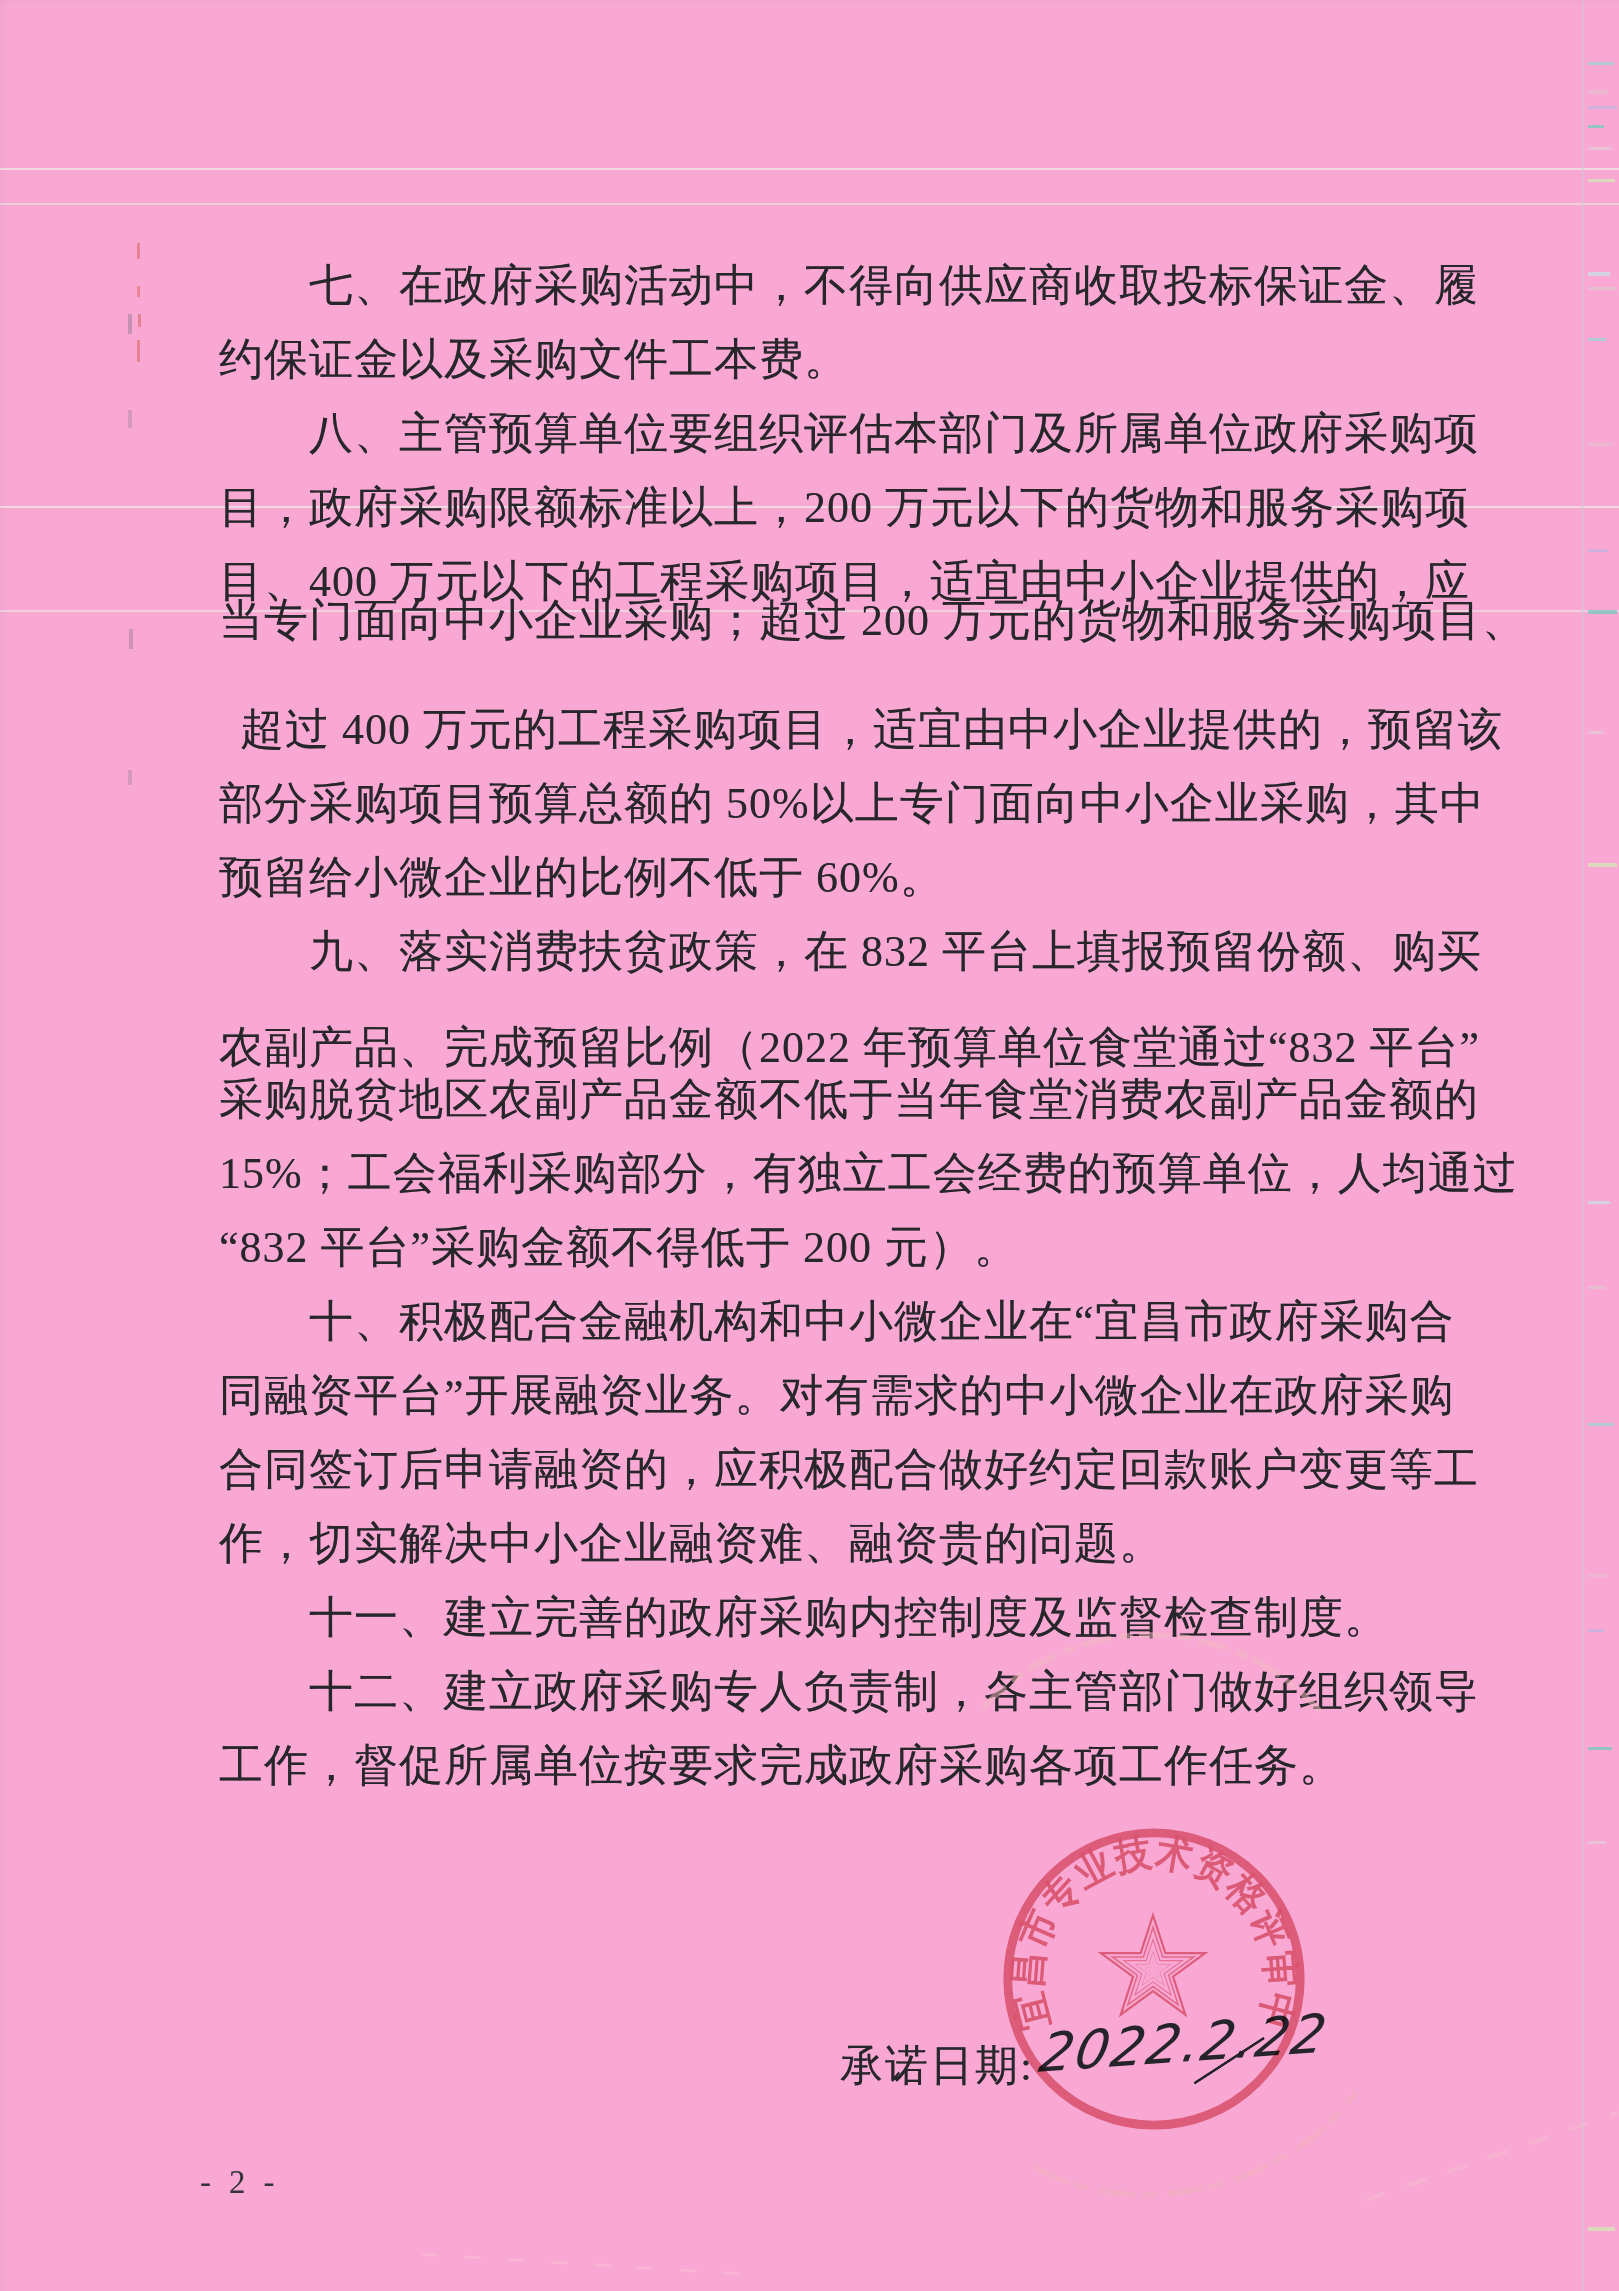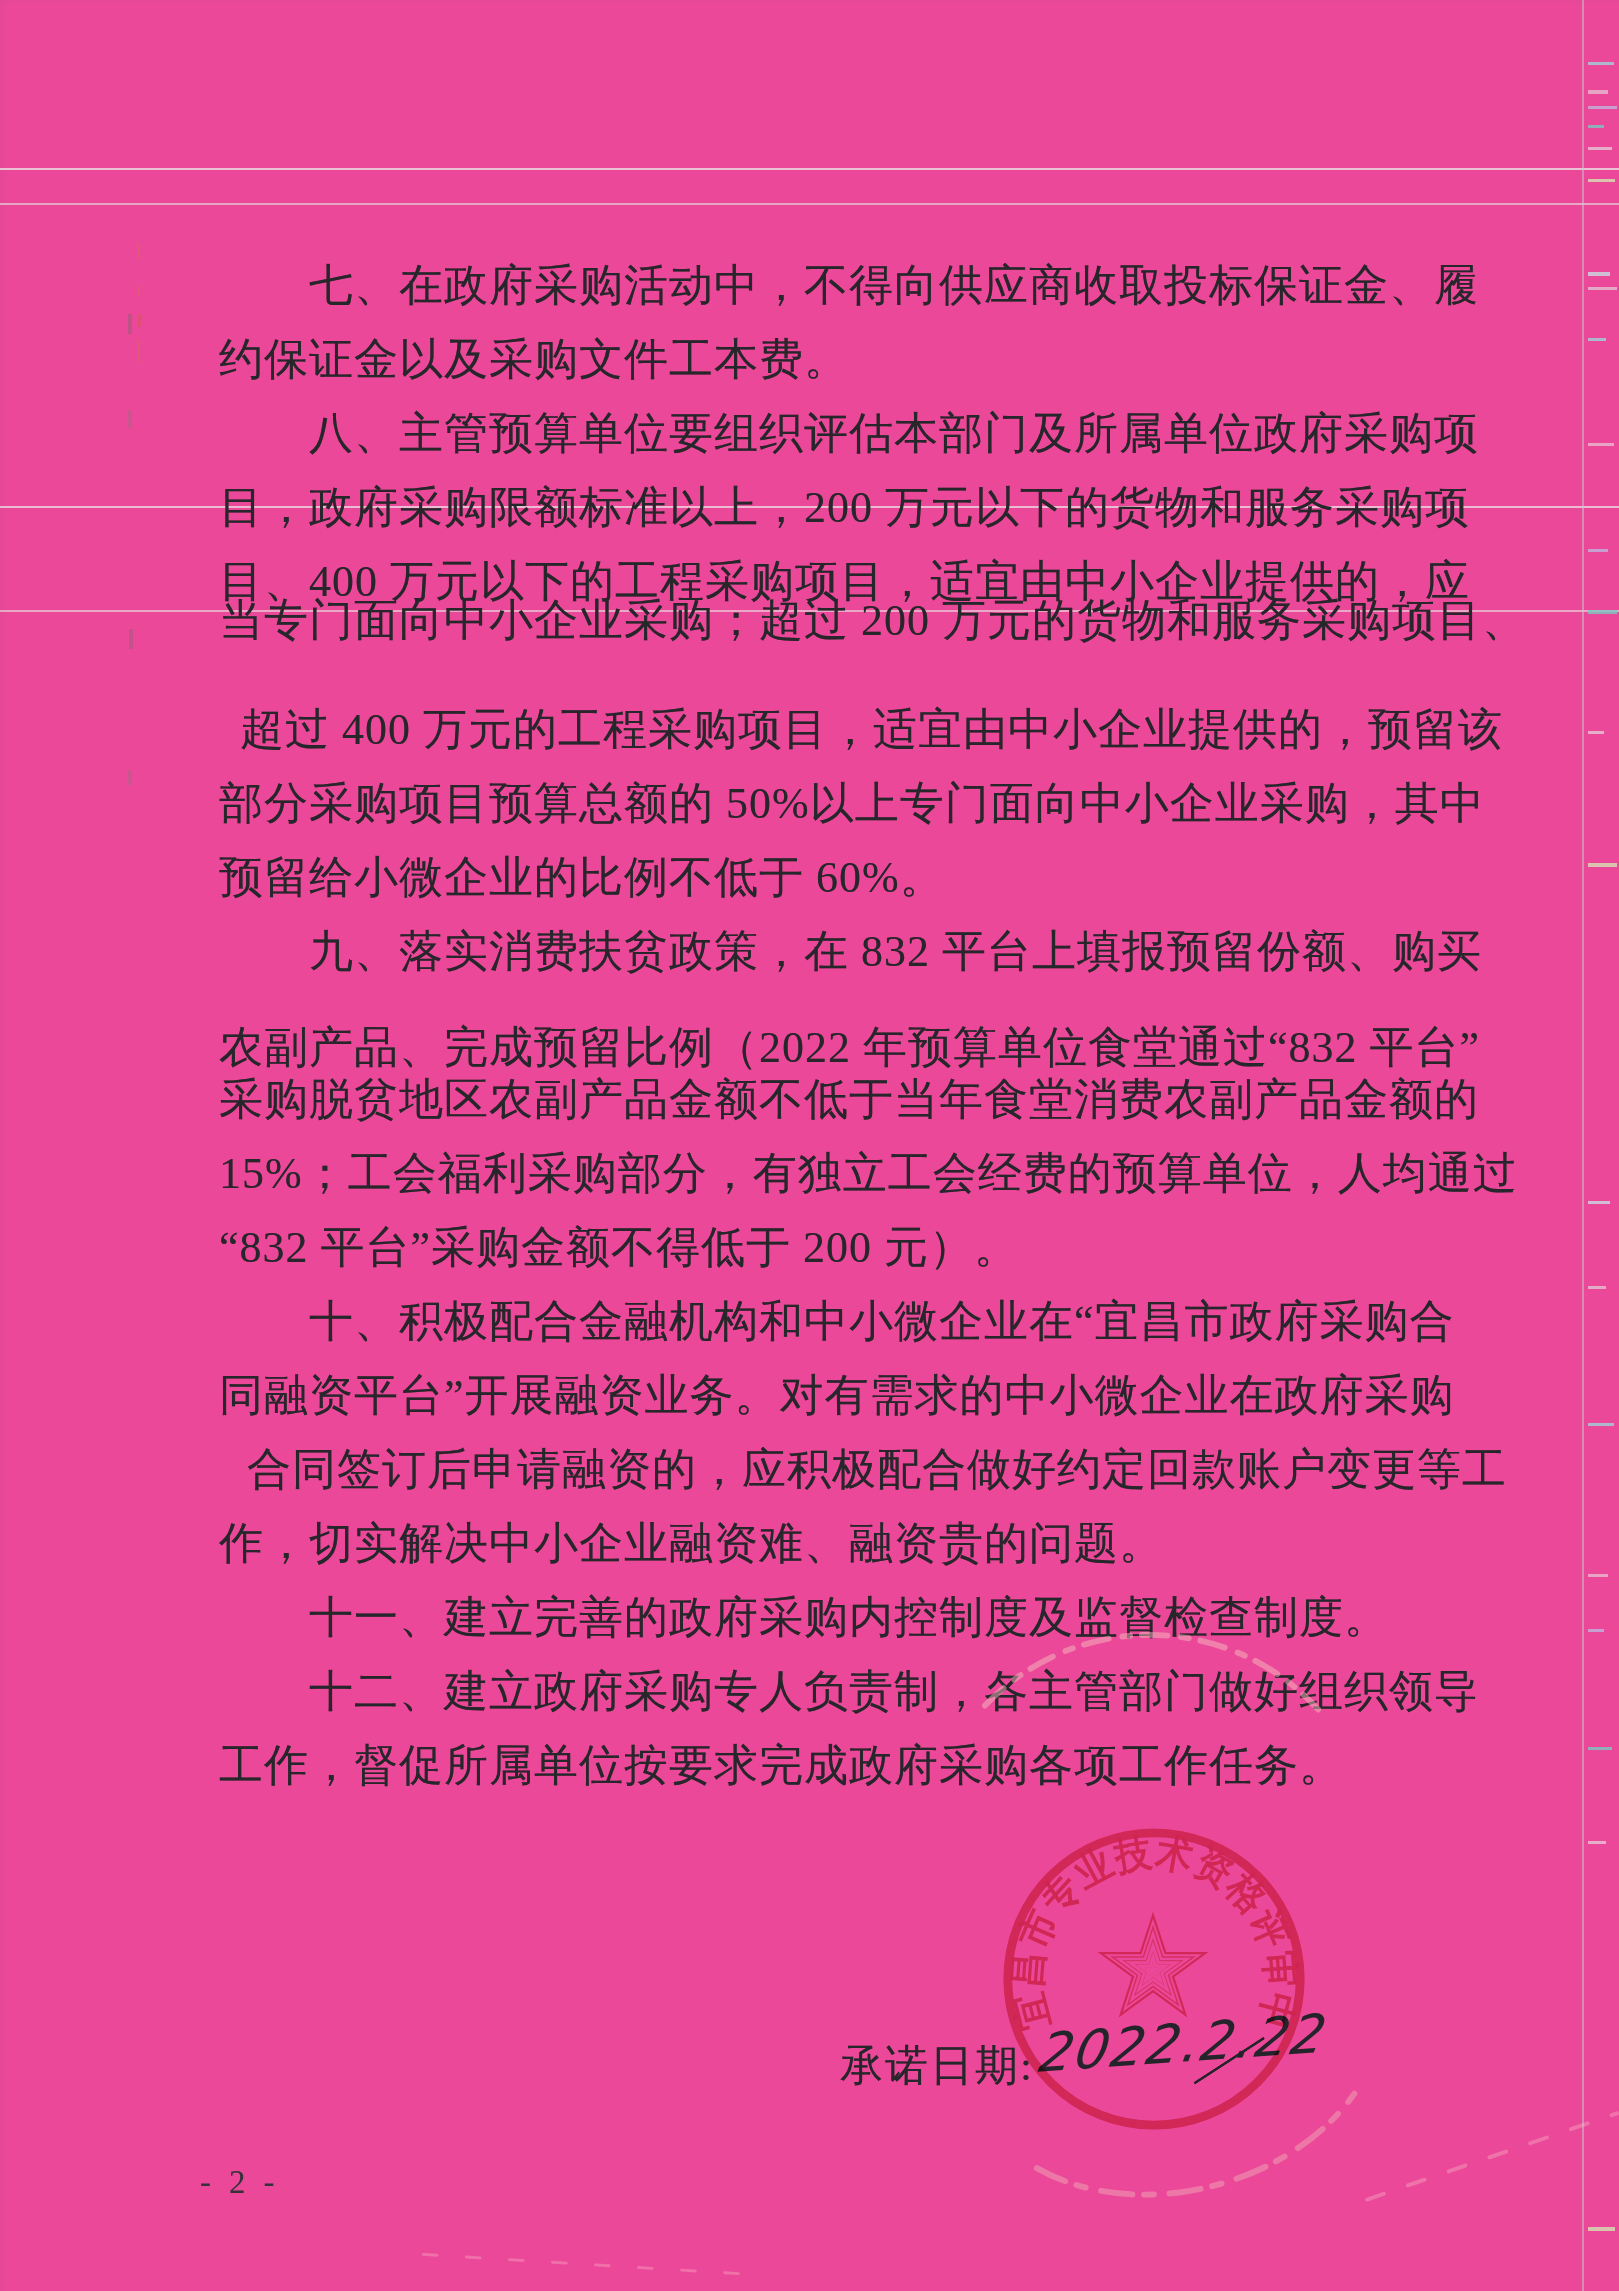--- a/index.html
+++ b/index.html
@@ -1,20 +1,20 @@
 <!DOCTYPE html>
 <html><head>
 <meta charset="utf-8">
 <style>
   html, body { margin: 0; padding: 0; background: #ffffff; }
   .page {
     position: relative;
     width: 1619px;
     height: 2292px;
-    background: #ec4899;
+    background: #f9a8d4;
     overflow: hidden;
     font-family: "Liberation Serif", "DejaVu Serif", serif;
   }
   
   .page::before {
     content: "";
     position: absolute; inset: 0;
     background:
       linear-gradient(to right, rgba(70,70,80,0.05), rgba(0,0,0,0) 8.8px),
       linear-gradient(to bottom, rgba(70,70,80,0.04), rgba(0,0,0,0) 5.9px);
@@ -149,21 +149,21 @@
       <div class="textline flush" style="top: 701px; margin-left: 21px;">超过 400 万元的工程采购项目，适宜由中小企业提供的，预留该</div>
       <div class="textline flush" style="top: 775px;">部分采购项目预算总额的 50%以上专门面向中小企业采购，其中</div>
       <div class="textline flush" style="top: 849px;">预留给小微企业的比例不低于 60%。</div>
       <div class="textline indent" style="top: 923px;">九、落实消费扶贫政策，在 832 平台上填报预留份额、购买</div>
       <div class="textline flush" style="top: 1019px; text-align: right;">农副产品、完成预留比例（2022 年预算单位食堂通过“832 平台”</div>
       <div class="textline flush" style="top: 1071px;">采购脱贫地区农副产品金额不低于当年食堂消费农副产品金额的</div>
       <div class="textline flush" style="top: 1145px;">15%；工会福利采购部分，有独立工会经费的预算单位，人均通过</div>
       <div class="textline flush" style="top: 1219px;">“832 平台”采购金额不得低于 200 元）。</div>
       <div class="textline indent" style="top: 1293px; text-align: right;">十、积极配合金融机构和中小微企业在“宜昌市政府采购合</div>
       <div class="textline flush" style="top: 1367px;">同融资平台”开展融资业务。对有需求的中小微企业在政府采购</div>
-      <div class="textline flush" style="top: 1441px; margin-left: 28px;">合同签订后申请融资的，应积极配合做好约定回款账户变更等工</div>
+      <div class="textline flush" style="top: 1441px;">合同签订后申请融资的，应积极配合做好约定回款账户变更等工</div>
       <div class="textline flush" style="top: 1515px;">作，切实解决中小企业融资难、融资贵的问题。</div>
       <div class="textline indent" style="top: 1589px;">十一、建立完善的政府采购内控制度及监督检查制度。</div>
       <div class="textline indent" style="top: 1663px;">十二、建立政府采购专人负责制，各主管部门做好组织领导</div>
       <div class="textline flush" style="top: 1737px;">工作，督促所属单位按要求完成政府采购各项工作任务。</div>
     </div>
 
   <div class="sig-label" id="sig-date">承诺日期:</div>
   <div class="handwriting">2022.2.22</div>
   <div class="pen-stroke"></div>
 

